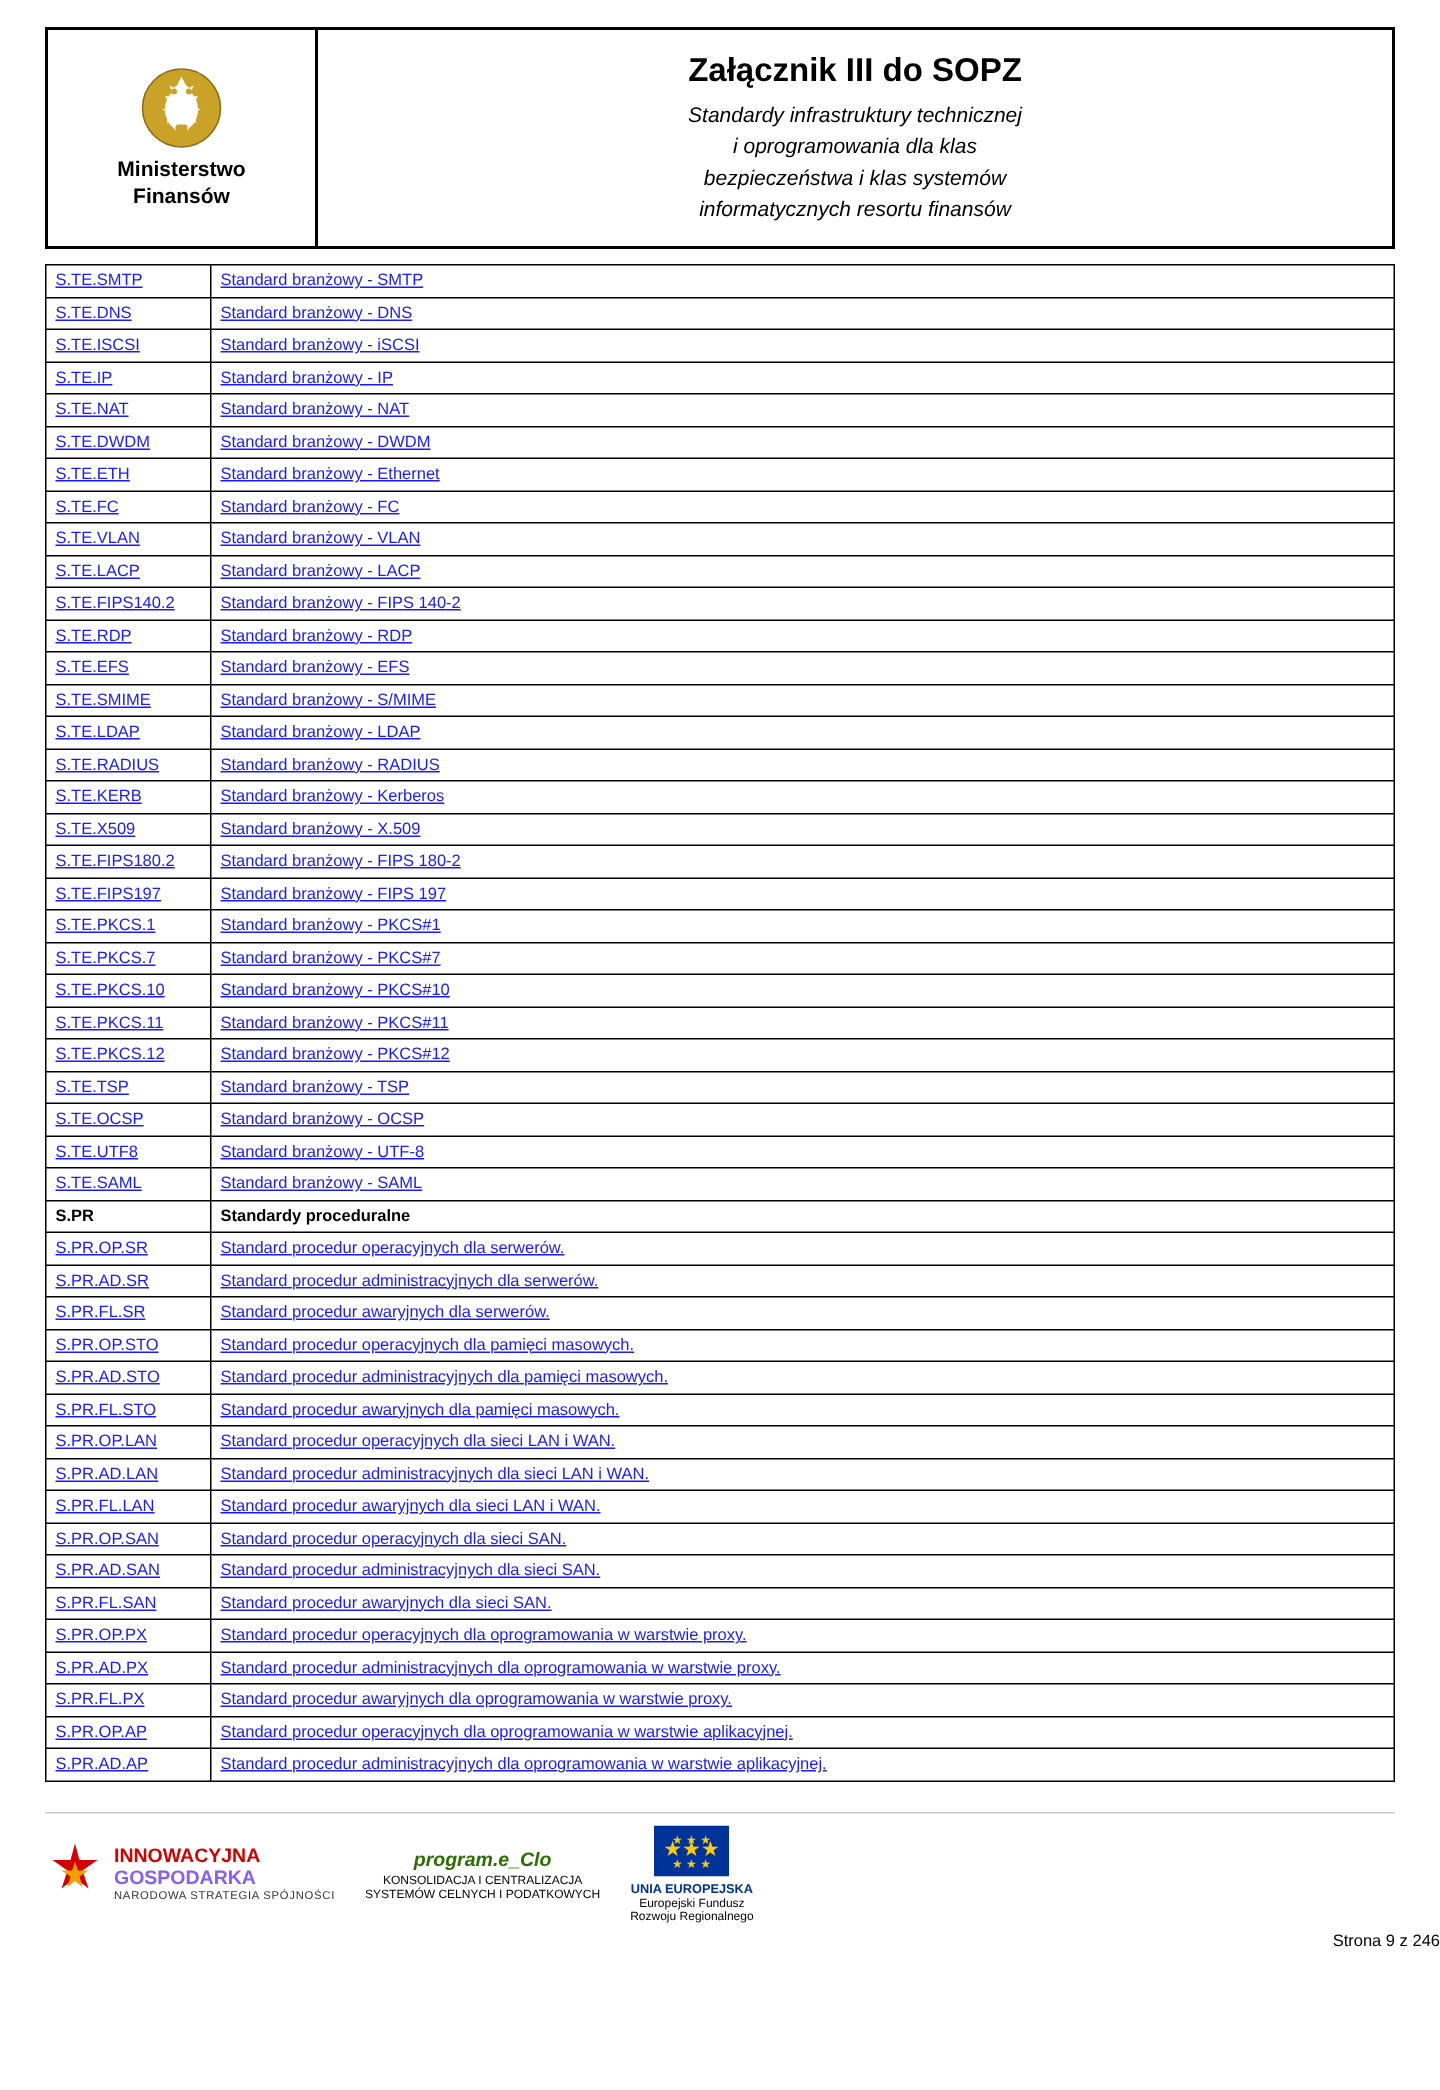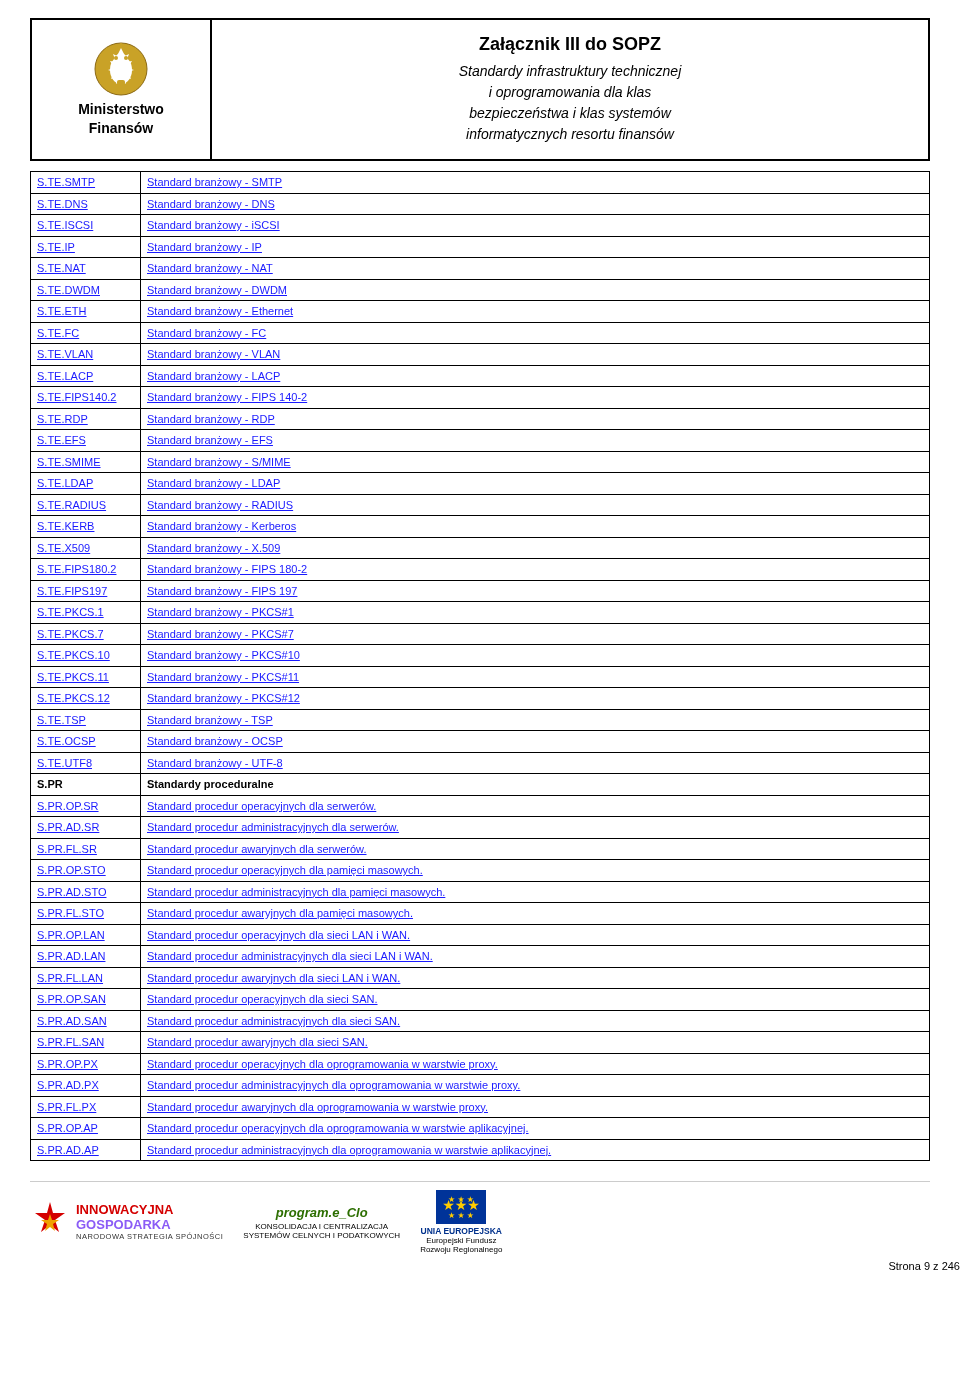--- a/index.html
+++ b/index.html
@@ -54,21 +54,21 @@
       line-height: 1.3;
     }
 
     .header-content {
       flex: 1;
       padding: 14px 20px;
       text-align: center;
     }
 
     .header-title-main {
-      font-size: 18px;
+      font-size: 22px;
       font-weight: bold;
       margin-bottom: 6px;
     }
 
     .header-title-sub {
       font-size: 14px;
       font-style: italic;
       line-height: 1.5;
     }
 
@@ -283,20 +283,24 @@
         <td class="col-desc">Standard branżowy - TSP</td>
       </tr>
         <tr>
         <td class="col-code">S.TE.OCSP</td>
         <td class="col-desc">Standard branżowy - OCSP</td>
       </tr>
         <tr>
         <td class="col-code">S.TE.UTF8</td>
         <td class="col-desc">Standard branżowy - UTF-8</td>
       </tr>
+        <tr>
+        <td class="col-code">S.TE.SAML</td>
+        <td class="col-desc">Standard branżowy - SAML</td>
+      </tr>
         <tr class="section-header">
         <td class="col-code" style="color:#000;text-decoration:none;font-weight:bold;">S.PR</td>
         <td style="color:#000;text-decoration:none;font-weight:bold;">Standardy proceduralne</td>
       </tr>
         <tr>
         <td class="col-code">S.PR.OP.SR</td>
         <td class="col-desc">Standard procedur operacyjnych dla serwerów.</td>
       </tr>
         <tr>
         <td class="col-code">S.PR.AD.SR</td>

